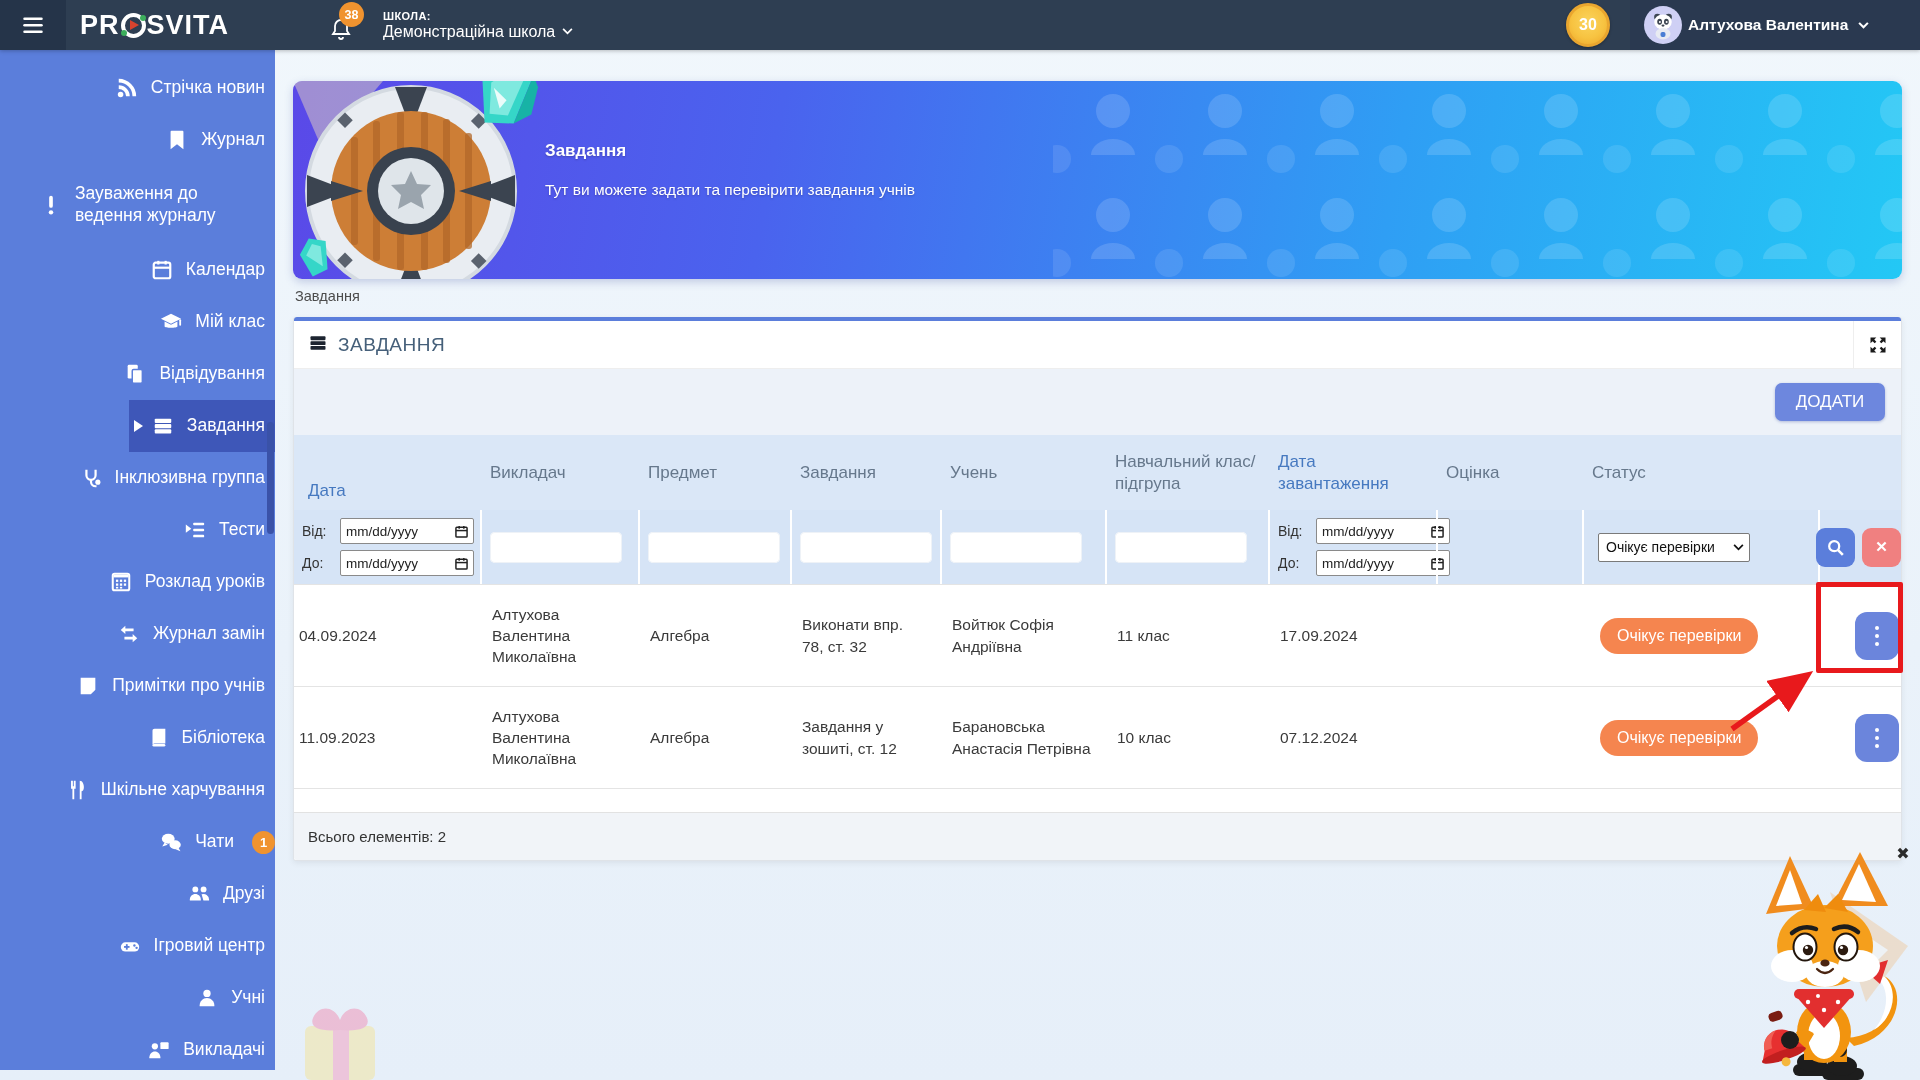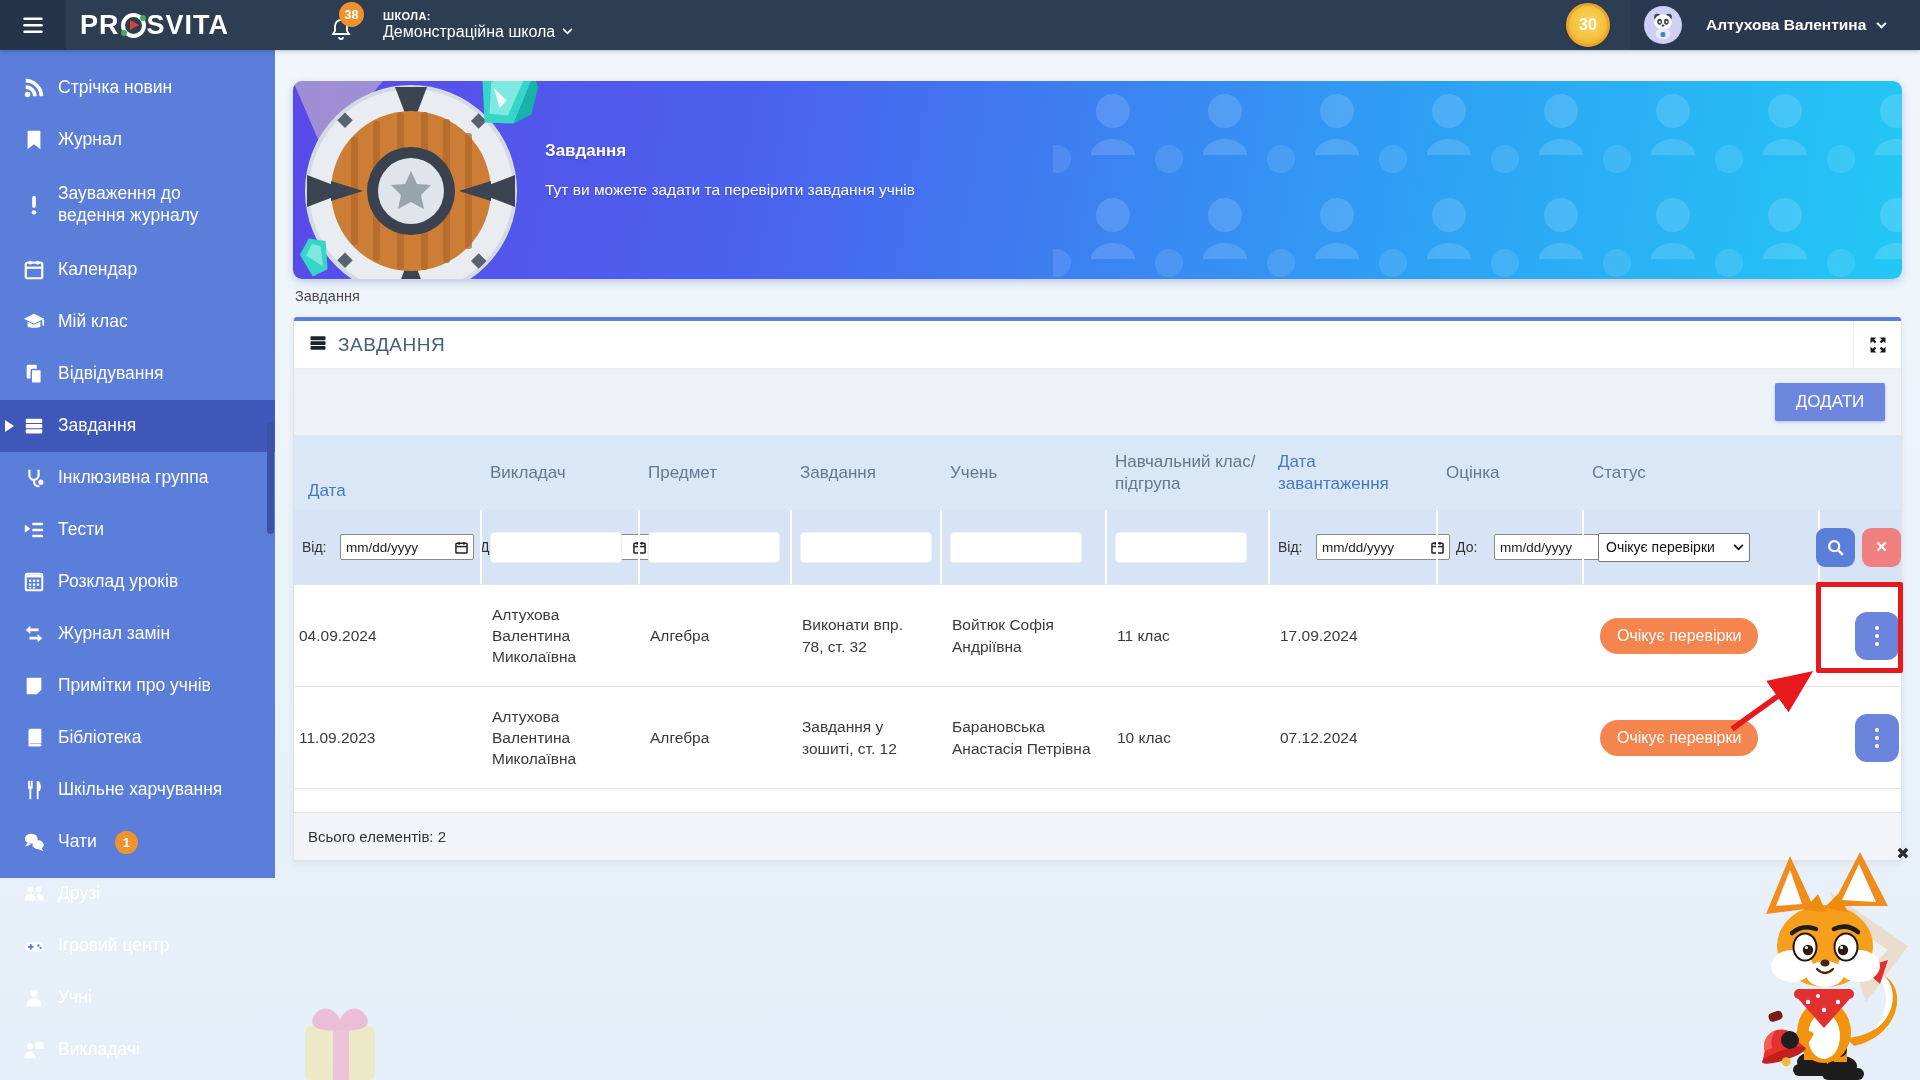--- a/index.html
+++ b/index.html
@@ -25,26 +25,26 @@
   .school { margin-left:24px; color:#fff; cursor:pointer; }
   .school .lbl { font-size:11px; font-weight:bold; letter-spacing:.4px; }
   .school .name { font-size:16px; display:flex; align-items:center; gap:7px; margin-top:1px; }
   .chev { width:11px; height:7px; }
   .coin { margin-left:auto; width:44px; height:44px; border-radius:50%;
           background:radial-gradient(circle at 50% 42%, #fbd45c 0%, #f7c341 55%, #eda529 100%);
           border:3px solid #e9a62f; color:#fff; font-weight:bold; font-size:16px;
           display:flex; align-items:center; justify-content:center; margin-right:20px; box-shadow:0 1px 3px rgba(0,0,0,.3); cursor:pointer; }
   .userbox { width:290px; height:50px; background:#2a3950; display:flex; align-items:center; padding-left:14px; cursor:pointer; }
   .avatar { width:38px; height:38px; border-radius:50%; background:#cfd0f5; display:flex; align-items:center; justify-content:center; overflow:hidden; }
-  .username { color:#fff; font-size:15.5px; font-weight:bold; margin-left:24px; }
+  .username { color:#fff; font-size:15.5px; font-weight:bold; margin-left:6px; }
   .userbox .chev { margin-left:10px; }
 
   
-  .sidebar { position:absolute; left:0; top:50px; width:275px; height:828px; background:#5b7edb;
-             display:flex; flex-direction:column; padding-top:12px; z-index:30; }
+  .sidebar { position:absolute; left:0; top:50px; width:275px; height:1020px; background:#5b7edb;
+             display:flex; flex-direction:column; padding-top:12px; z-index:30;align-items:flex-end; }
   .sitem { position:relative; height:52px; display:flex; align-items:center; color:#fff; cursor:pointer; flex:0 0 auto; }
   .sitem.tall { height:78px; }
   .sitem.active { background:#3e57b8; }
   .sitem.active::before { content:""; position:absolute; left:5px; top:50%; margin-top:-6px;
                           border-left:9px solid #fff; border-top:6px solid transparent; border-bottom:6px solid transparent; }
   .sicon { width:24px; height:24px; margin-left:22px; flex:0 0 24px; display:flex; align-items:center; justify-content:center; }
   .sicon svg { width:22px; height:22px; fill:#fff; }
   .slabel { margin-left:12px; font-size:17.5px; line-height:1.25; padding-right:10px; }
   .sbadge { min-width:23px; height:23px; border-radius:50%; background:#f0932f; color:#fff; font-size:13px; font-weight:bold;
             display:flex; align-items:center; justify-content:center; margin-left:8px; }
@@ -64,32 +64,32 @@
   
   .card { margin-top:13px; width:1609px; background:#fff; border:1px solid #dfe3e8; border-top:none;
           border-radius:3px; box-shadow:0 2px 6px rgba(0,0,0,.07); position:relative; }
   .card-topline { height:4px; background:#5b7edb; border-radius:3px 3px 0 0; }
   .card-head { height:48px; display:flex; align-items:center; padding:0 0 0 14px; background:#fff; border-bottom:1px solid #eee; }
   .card-head .cicon svg { width:20px; height:20px; fill:#1d2430; }
   .card-title { margin-left:10px; font-size:19px; color:#46607a; letter-spacing:.5px; }
   .expand { margin-left:auto; width:48px; height:48px; border-left:1px solid #eee; display:flex; align-items:center; justify-content:center; cursor:pointer; }
   .expand svg { width:20px; height:20px; fill:#1a1a1a; }
   .toolbar { height:66px; background:#edf2f9; display:flex; align-items:center; justify-content:flex-end; padding-right:16px; }
-  .btn-add { width:110px; height:38px; background:#6d87de; color:#fff; font-size:17px; border:none; border-radius:2px;
+  .btn-add { width:110px; height:38px; background:#6d87de; color:#fff; font-size:17px; border:none; border-radius:7px;
              cursor:pointer; box-shadow:0 1px 3px rgba(60,80,160,.35); font-family:inherit; }
 
   .tgrid { display:grid; grid-template-columns:186px 158px 152px 150px 165px 163px 168px 146px 236px 1fr; }
   .thead { background:#dae7f7; min-height:60px; }
   .thead .hcell { padding:9px 10px 9px 10px; font-size:17px; color:#66788c; display:flex; align-items:center; line-height:1.25; }
   .thead .hcell.first { padding-left:14px;margin-top:36px; }
   .thead .hcell.sortable { color:#4679c0; cursor:pointer; }
   .tfilter { background:#d6e4f6; min-height:74px; }
   .fcell { padding:8px 8px; display:flex; align-items:center; }
   .fcell + .fcell { border-left:2px solid #fff; }
-  .dategroup { display:flex; flex-direction:row; gap:6px; }
+  .dategroup { display:flex; flex-direction:column; gap:6px; }
   .daterow { display:flex; align-items:center; gap:6px; }
   .daterow .dl { font-size:14px; color:#333; width:32px; }
   .dateinput { width:134px; height:26px; background:#fff; border:1px solid #8a8a8a; border-radius:2px;
                display:flex; align-items:center; justify-content:space-between; padding:0 5px; font-size:13.5px; color:#222; cursor:text; }
   .dateinput svg { width:13px; height:13px; fill:none; stroke:#222; stroke-width:1.6; }
   .finput { width:100%; max-width:132px; height:31px; border:none; border-radius:5px; background:#fff; box-shadow:0 0 0 1px #eef2f7 inset; font-size:14px; padding:0 8px; font-family:inherit; }
   .fselect { width:152px; height:29px; background:#fff; border:1px solid #7a7a7a; border-radius:2px; margin-left:6px;
              display:flex; align-items:center; justify-content:space-between; padding:0 5px 0 7px; font-size:14px; color:#111; cursor:pointer; }
   .fselect svg { width:11px; height:7px; }
   .fbtns { display:flex; gap:7px; margin-left:-12px; }

